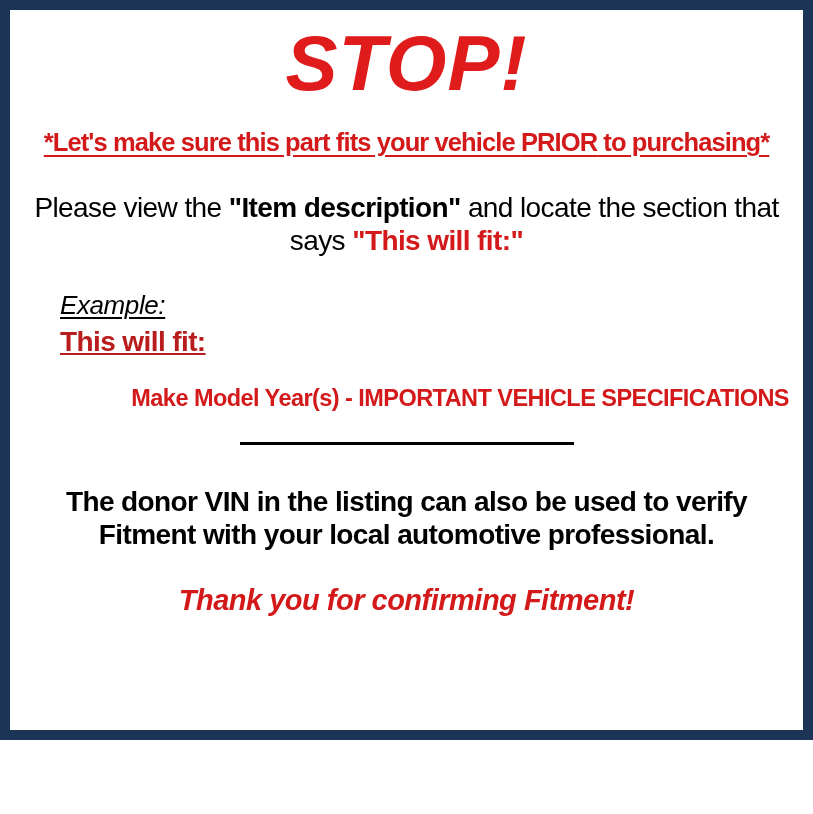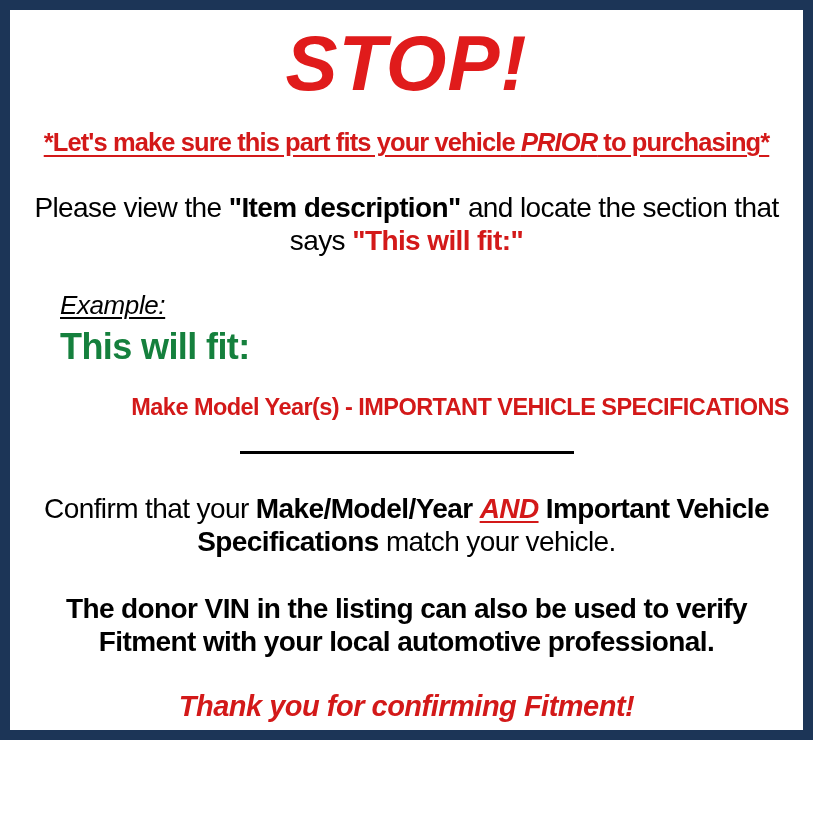--- a/index.html
+++ b/index.html
@@ -49,21 +49,20 @@
     font-weight: bold;
     font-size: 25.5px;
     line-height: 1.1;
     letter-spacing: -0.9px;
     text-decoration: underline;
     text-underline-offset: 4px;
     margin: 26px 0 0 0;
     white-space: nowrap;
   }
   .tagline .ital {
-    font-style: italic;
   }
 
   
   .para {
     text-align: center;
     color: #000000;
     font-size: 28px;
     line-height: 1.18;
     letter-spacing: -0.6px;
     margin: 0;
@@ -100,26 +99,27 @@
   .example-label {
     color: #000000;
     font-size: 26px;
     font-style: italic;
     text-decoration: underline;
     text-underline-offset: 3px;
     letter-spacing: -0.4px;
     line-height: 1.15;
   }
   .example-fit {
-    color: #15803d;
+    color: #b91c1c;
     font-weight: bold;
-    font-size: 36px;
+    font-size: 28px;
     letter-spacing: -0.6px;
     line-height: 1.2;
     margin-top: 4px;
+    text-decoration: underline;
   }
 
   .spec-line {
     margin-top: 27px;
     text-align: right;
     color: #d31919;
     font-weight: bold;
     font-size: 23.5px;
     letter-spacing: -0.55px;
     line-height: 1.1;
@@ -168,20 +168,19 @@
       <div class="example-label">Example:</div>
       <div class="example-fit">This will fit:</div>
     </div>
 
     <div class="spec-line">Make Model Year(s) - IMPORTANT VEHICLE SPECIFICATIONS</div>
 
     <div class="divider-wrap">
       <span class="divider"></span>
     </div>
 
-    <p class="para p-confirm"><span>Confirm that your </span><span class="b">Make/Model/Year</span><span> </span><span class="must">AND</span><span> </span><span class="b">Important Vehicle Specifications</span><span> match your vehicle.</span></p>
 
     <p class="para p-vin">The donor VIN in the listing can also be used to verify Fitment with your local automotive professional.</p>
 
     <p class="thanks">Thank you for confirming Fitment!</p>
 
   </div>
 </div>
 
 </body></html>

